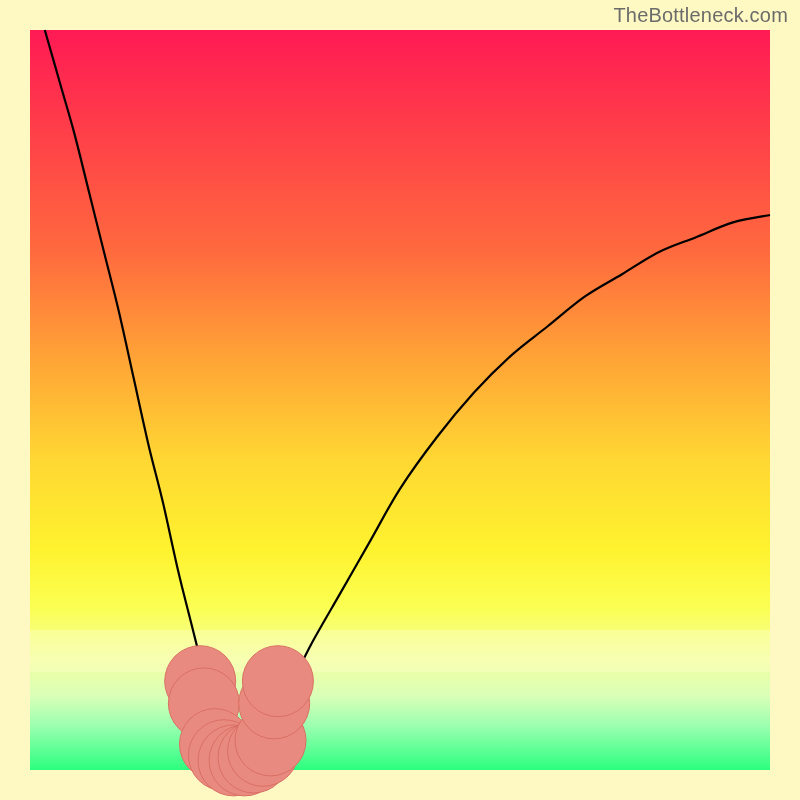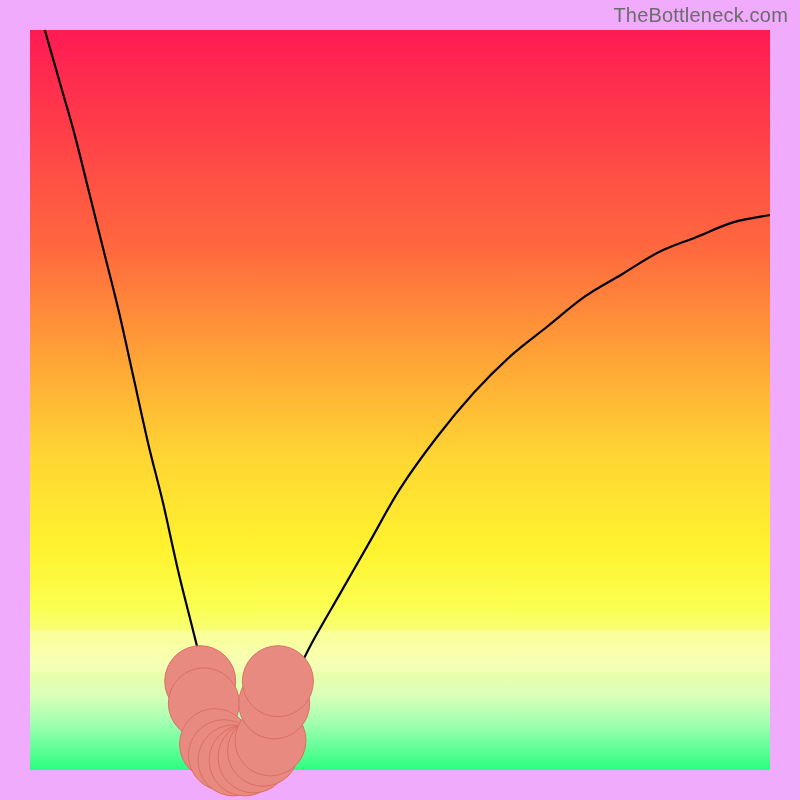--- a/index.html
+++ b/index.html
@@ -8,21 +8,21 @@
     width: 800px;
     height: 800px;
     background: #000;
     overflow: hidden;
     font-family: Arial, Helvetica, sans-serif;
   }
   .canvas-wrap {
     position: relative;
     width: 800px;
     height: 800px;
-    background: #f0abfc;
+    background: #fef9c3;
   }
   .plot-area {
     position: absolute;
     left: 30px;
     top: 30px;
     width: 740px;
     height: 740px;
     
     background: linear-gradient(
       to bottom,

